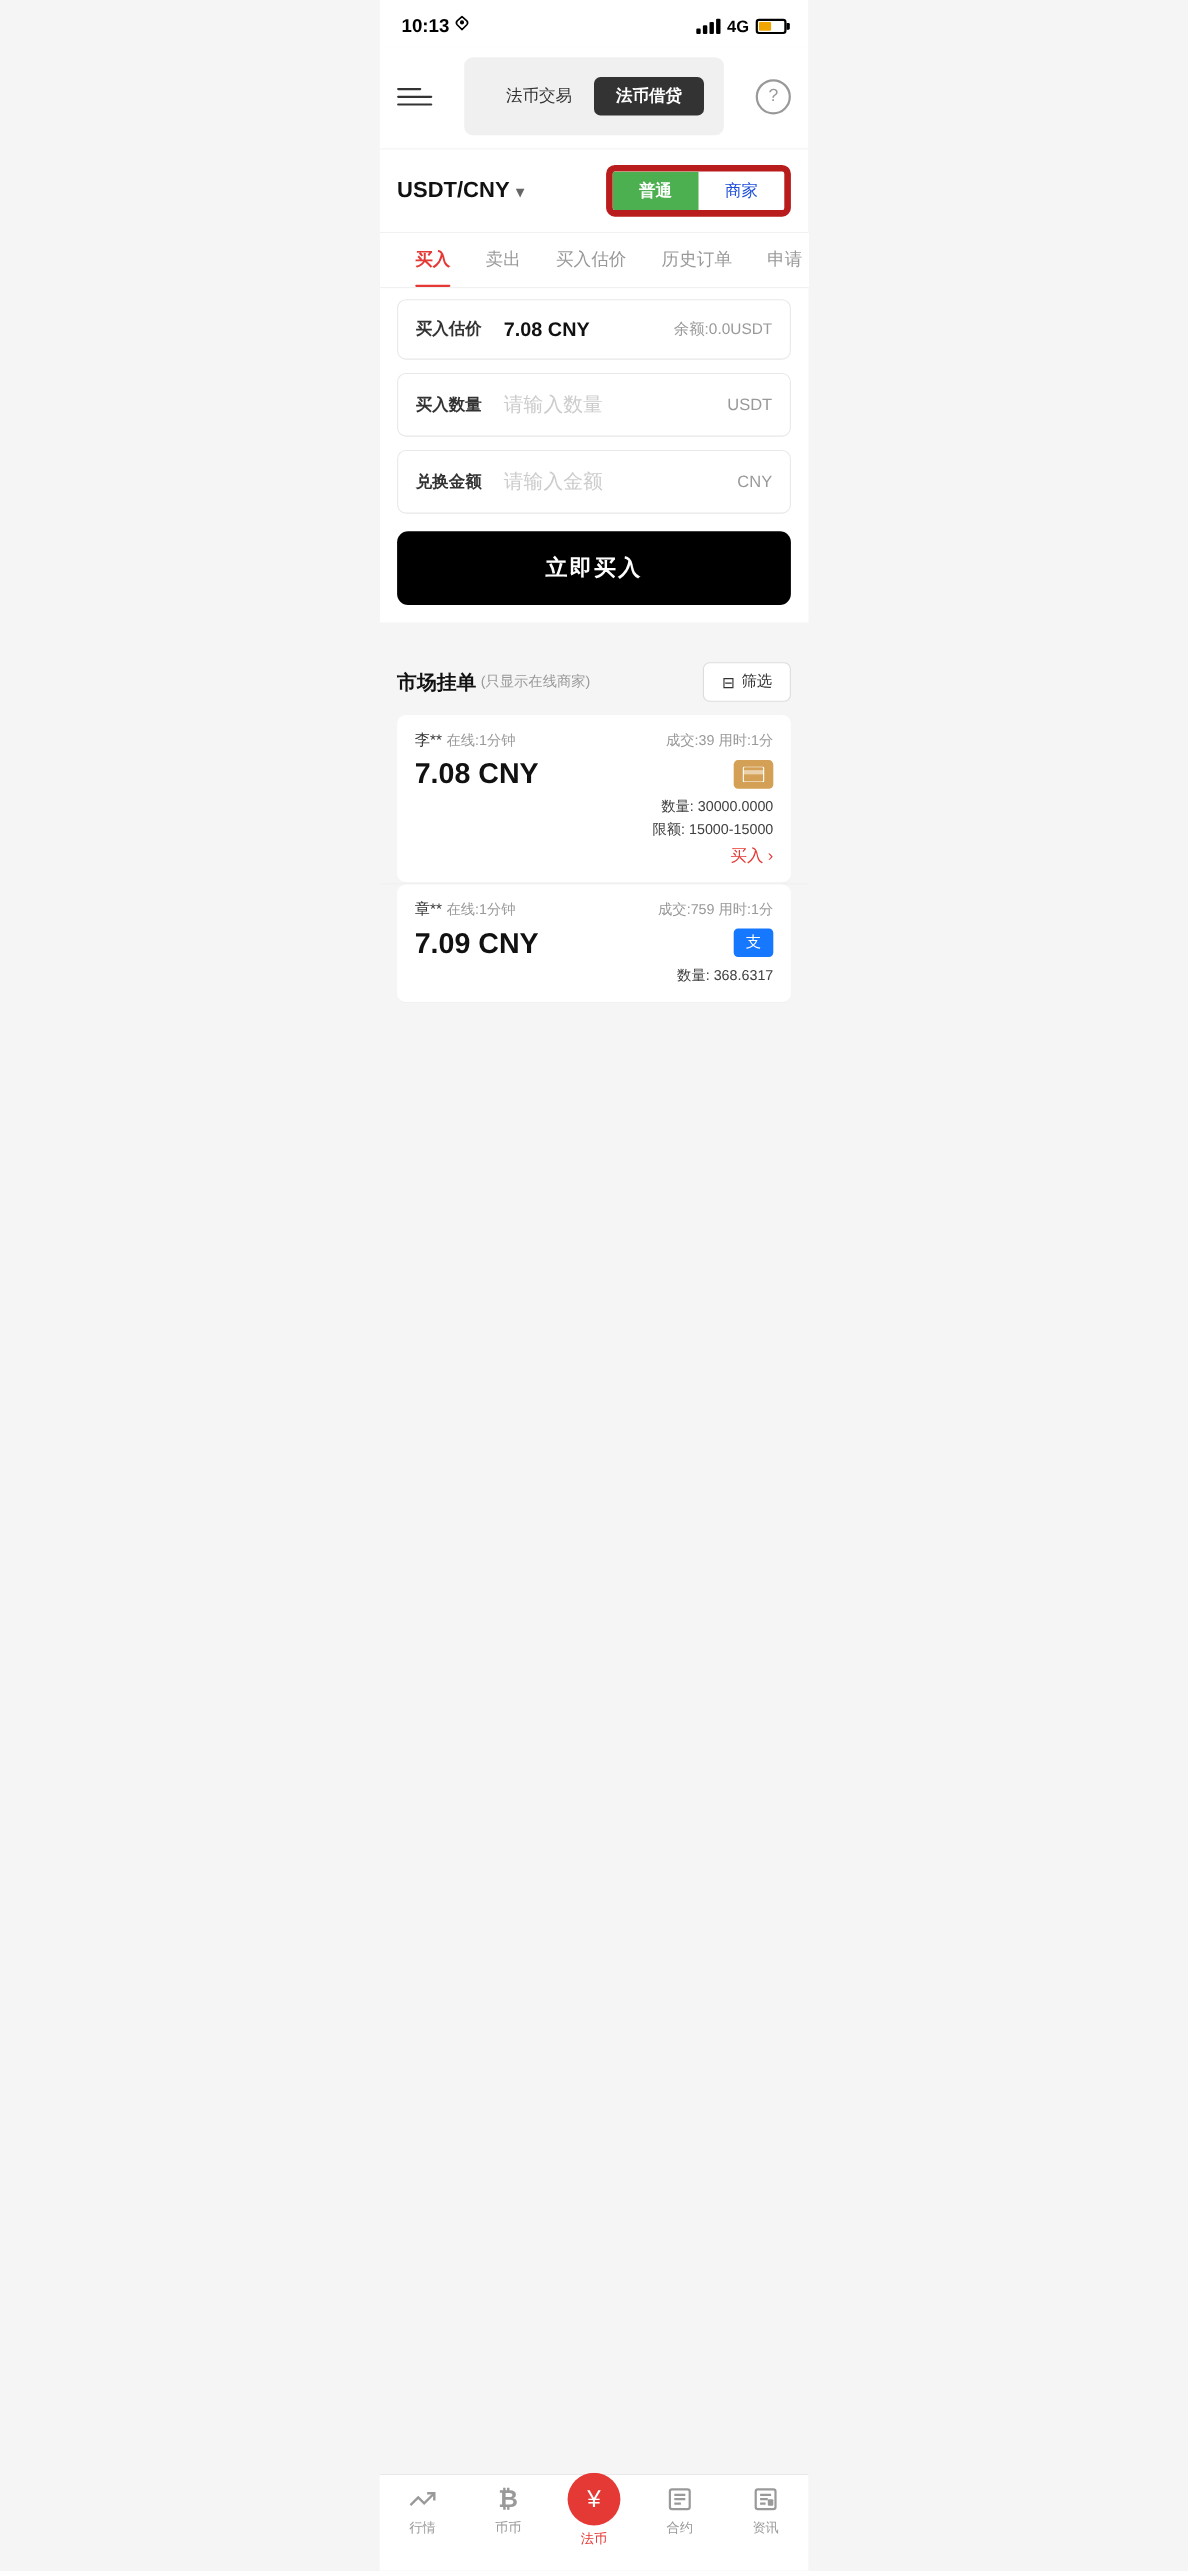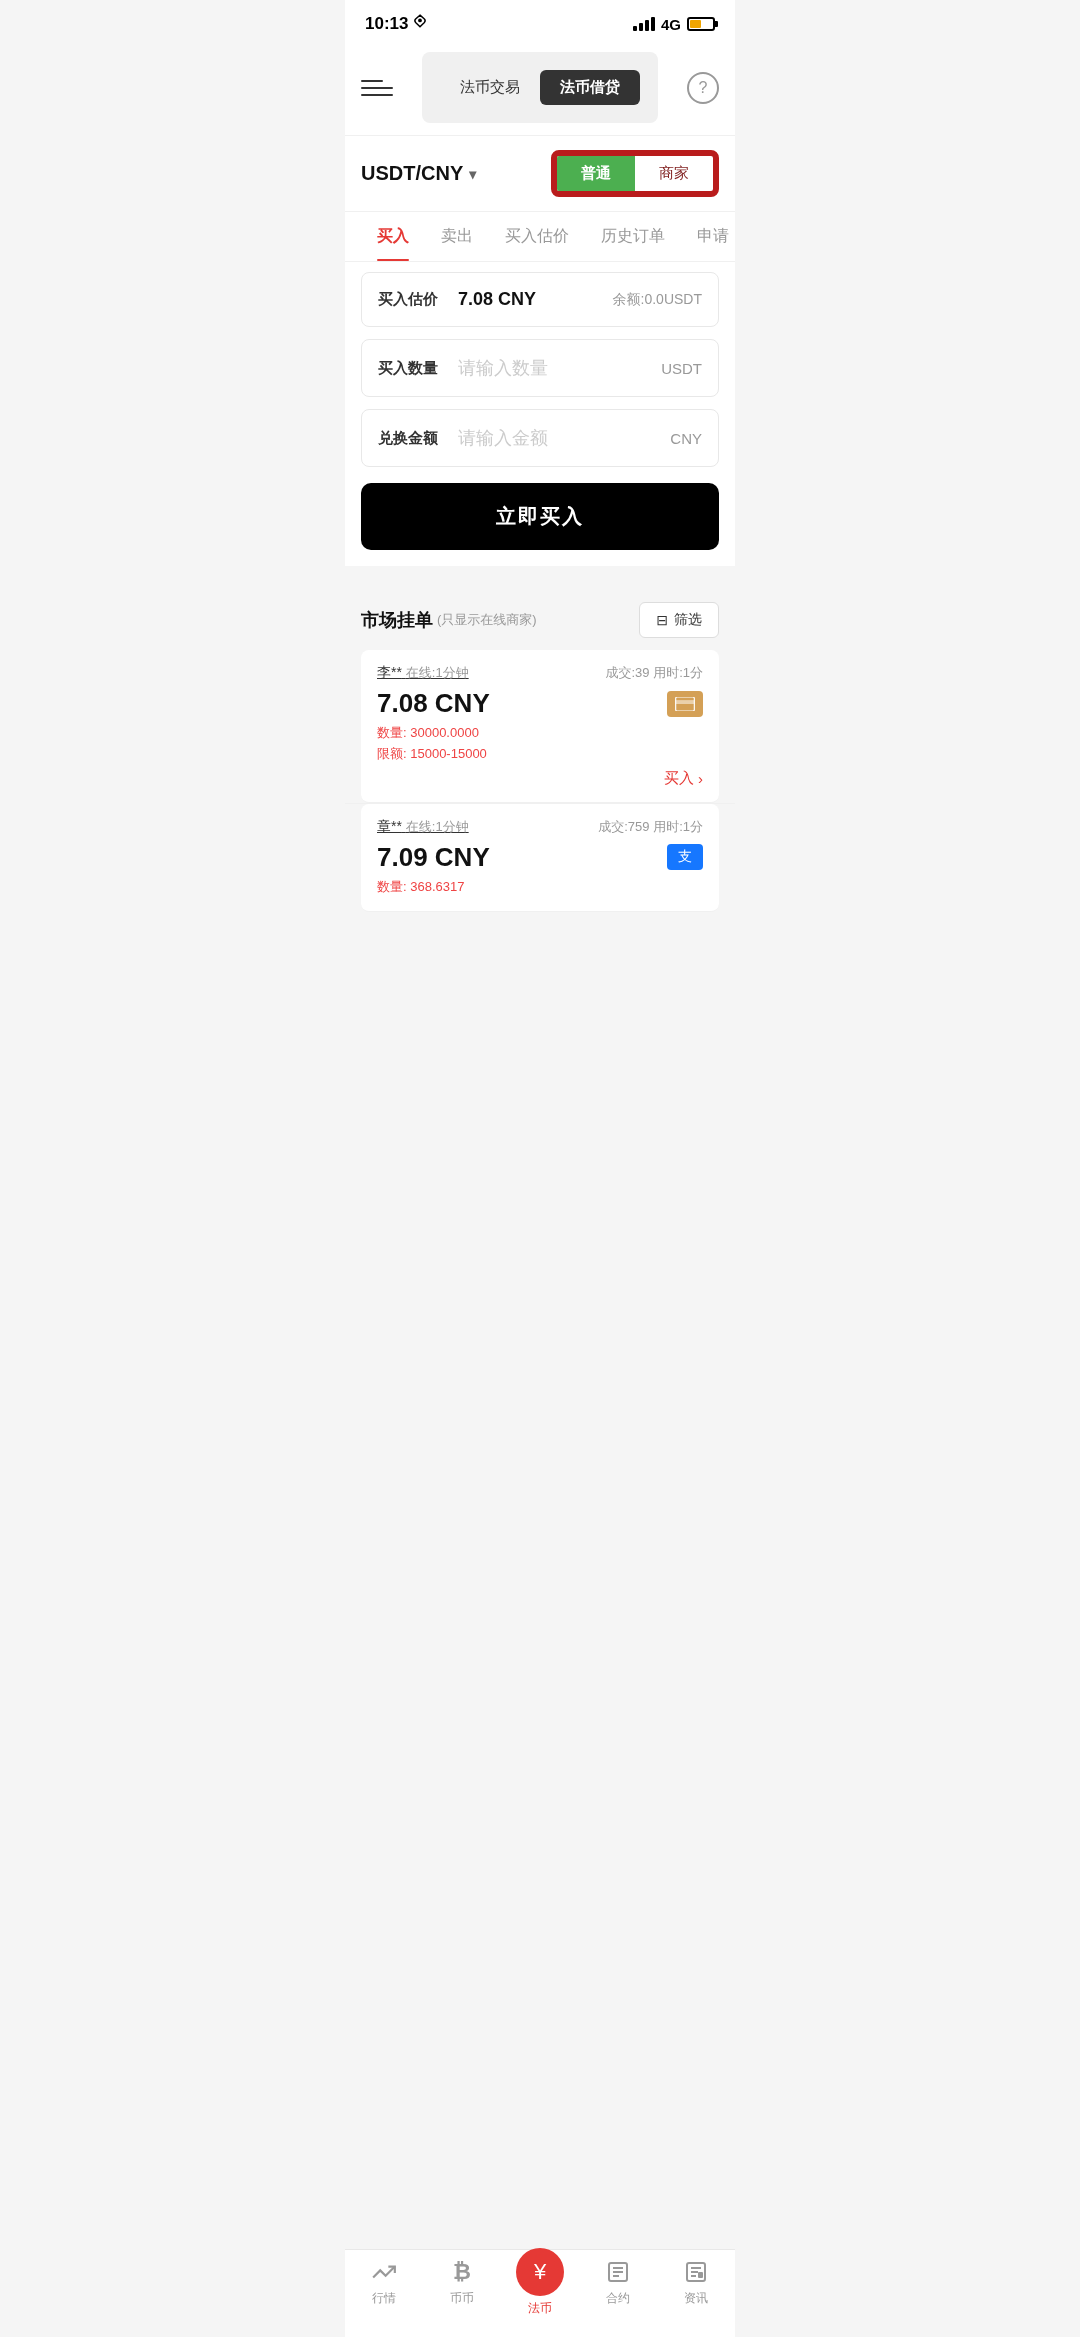--- a/index.html
+++ b/index.html
@@ -164,21 +164,21 @@
       border: 6px solid #b91c1c;
       border-radius: 8px;
       overflow: hidden;
     }
     .pair-type-btn {
       padding: 8px 24px;
       font-size: 15px;
       cursor: pointer;
       border: none;
       background: transparent;
-      color: #7f1d1d;
+      color: #1d4ed8;
     }
     .pair-type-btn.active {
       background: #4CAF50;
       color: #fff;
       font-weight: 600;
     }
 
     
     .tabs-row {
       background: #fff;
@@ -315,21 +315,20 @@
     .order-meta {
       display: flex;
       justify-content: space-between;
       align-items: center;
       margin-bottom: 6px;
     }
     .order-seller {
       font-size: 14px;
       color: #333;
       font-weight: 500;
-      text-decoration: underline;
     }
     .order-seller .online {
       color: #999;
       font-weight: 400;
       font-size: 13px;
     }
     .order-stats {
       font-size: 13px;
       color: #999;
     }
@@ -357,22 +356,23 @@
       background: #d4a056;
       color: #fff;
     }
     .payment-icon.alipay {
       background: #1677ff;
       color: #fff;
       font-size: 14px;
     }
     .order-detail {
       font-size: 13px;
-      color: #ef4444;
+      color: #404040;
       line-height: 1.6;
+      text-align: right;
     }
     .order-action {
       display: flex;
       align-items: center;
       justify-content: flex-end;
       gap: 4px;
       color: #e53935;
       font-size: 15px;
       font-weight: 500;
       margin-top: 4px;

